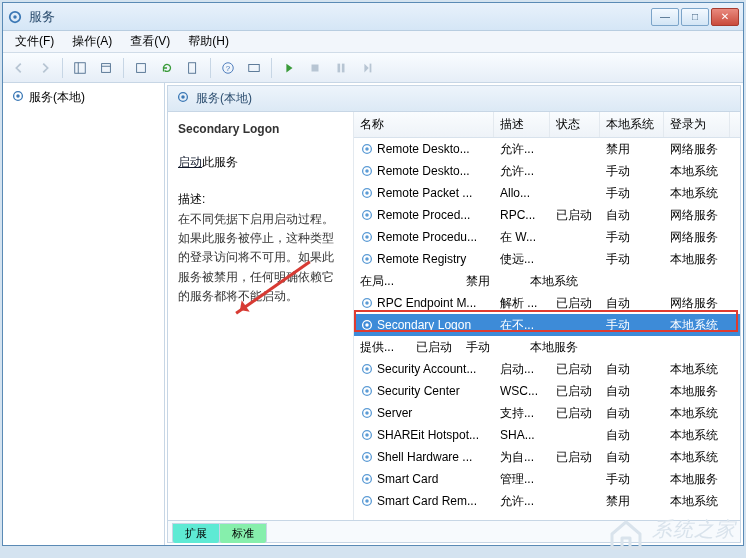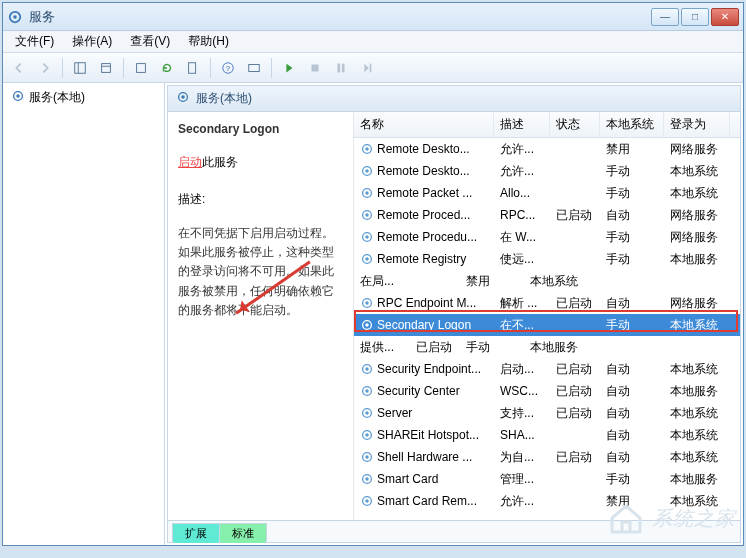--- a/index.html
+++ b/index.html
@@ -32,22 +32,22 @@
 
 .rightpane { flex: 1; display: flex; flex-direction: column; border: 1px solid #c7d6e5; margin: 2px; background: #fff; }
 .pane-header { height: 26px; background: linear-gradient(#edf4fb,#dce9f5); display: flex; align-items: center; padding: 0 8px; gap: 6px; border-bottom: 1px solid #c7d6e5; color: #2b4d6f; }
 
 .pane-body { flex: 1; display: flex; overflow: hidden; position: relative; }
 
 
 .detail { width: 186px; border-right: 1px solid #e3e9ef; padding: 10px 10px; position: relative; }
 .detail h3 { font-weight: bold; font-size: 12px; margin-bottom: 18px; color: #333; }
 .detail .action { margin-bottom: 20px; }
-.detail .action a { color: #ef4444; text-decoration: underline; cursor: pointer; }
-.detail .desc-label { margin-bottom: 16px; }
+.detail .action a { color: #0f172a; text-decoration: underline; cursor: pointer; }
+.detail .desc-label { margin-bottom: 2px; }
 .detail .desc-text { line-height: 1.6; color: #333; }
 
 
 .arrow { position: absolute; top: 174px; left: 60px; transform: rotate(-35deg); }
 .arrow-line { width: 90px; height: 3px; background: #d73a33; position: relative; }
 .arrow-line::before { content: ''; position: absolute; left: -2px; top: -6px; border: 7px solid transparent; border-right-color: #d73a33; }
 
 
 .list { flex: 1; overflow: auto; }
 .list-header { display: flex; background: linear-gradient(#fafcfe,#eef3f8); border-bottom: 1px solid #d8e2ec; position: sticky; top: 0; }
@@ -67,21 +67,21 @@
 
 
 .tabs { height: 22px; border-top: 1px solid #c7d6e5; display: flex; align-items: flex-end; padding-left: 4px; background: #f7fafd; }
 .tab { padding: 2px 12px; border: 1px solid #c7d6e5; border-bottom: none; margin-right: -1px; background: #86efac; font-size: 11px; border-radius: 0 0 3px 3px; transform: translateY(1px); }
 .tab.active { background: #5eead4; }
 
 .gear svg, .icon svg { width: 14px; height: 14px; }
 .tbtn svg { width: 14px; height: 14px; }
 
 
-.watermark { position: absolute; right: 10px; bottom: 22px; color: #d9e3ec; font-size: 20px; font-style: italic; letter-spacing: 1px; display: flex; align-items: center; gap: 6px; }
+.watermark { position: absolute; right: 10px; bottom: 6px; color: #d9e3ec; font-size: 20px; font-style: italic; letter-spacing: 1px; display: flex; align-items: flex-start; gap: 6px; }
 </style>
 </head>
 <body>
 
 <div class="window">
   <div class="titlebar">
     <span class="icon">
         <svg viewBox="0 0 16 16">
           <circle cx="8" cy="8" r="6" fill="none" stroke="currentColor" stroke-width="2"></circle>
           <circle cx="8" cy="8" r="2" fill="currentColor"></circle>
@@ -355,21 +355,21 @@
                 <div class="col c-logon">本地服务</div>
               </div>
               <div class="row">
                 <div class="col c-name">
                   <span class="gear">
                     <svg viewBox="0 0 16 16">
                       <circle cx="8" cy="8" r="5" fill="none" stroke="currentColor" stroke-width="1.5"></circle>
                       <circle cx="8" cy="8" r="2" fill="currentColor"></circle>
                     </svg>
                   </span>
-                  <span>Security Endpoint...</span>
+                  <span>Security Account...</span>
                 </div>
                 <div class="col c-desc">启动...</div>
                 <div class="col c-status">已启动</div>
                 <div class="col c-start">自动</div>
                 <div class="col c-logon">本地系统</div>
               </div>
               <div class="row">
                 <div class="col c-name">
                   <span class="gear">
                     <svg viewBox="0 0 16 16">

